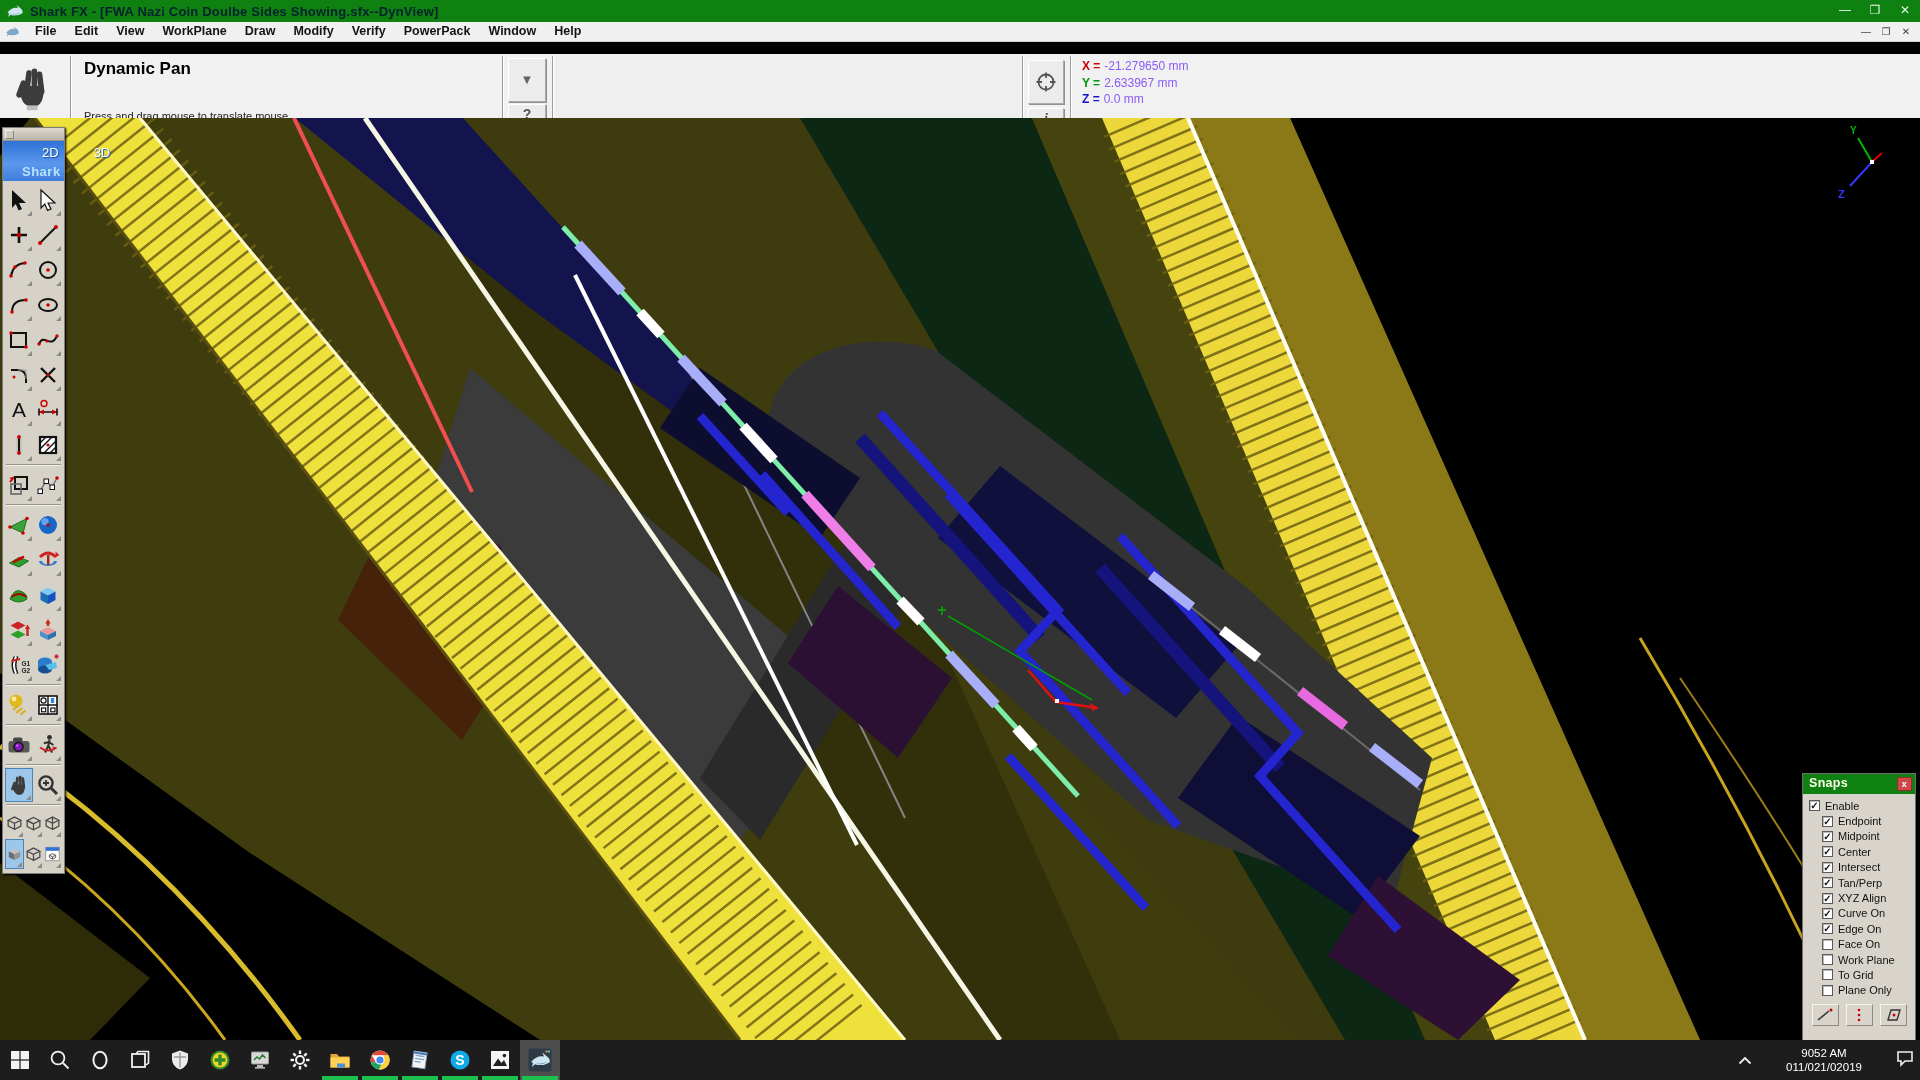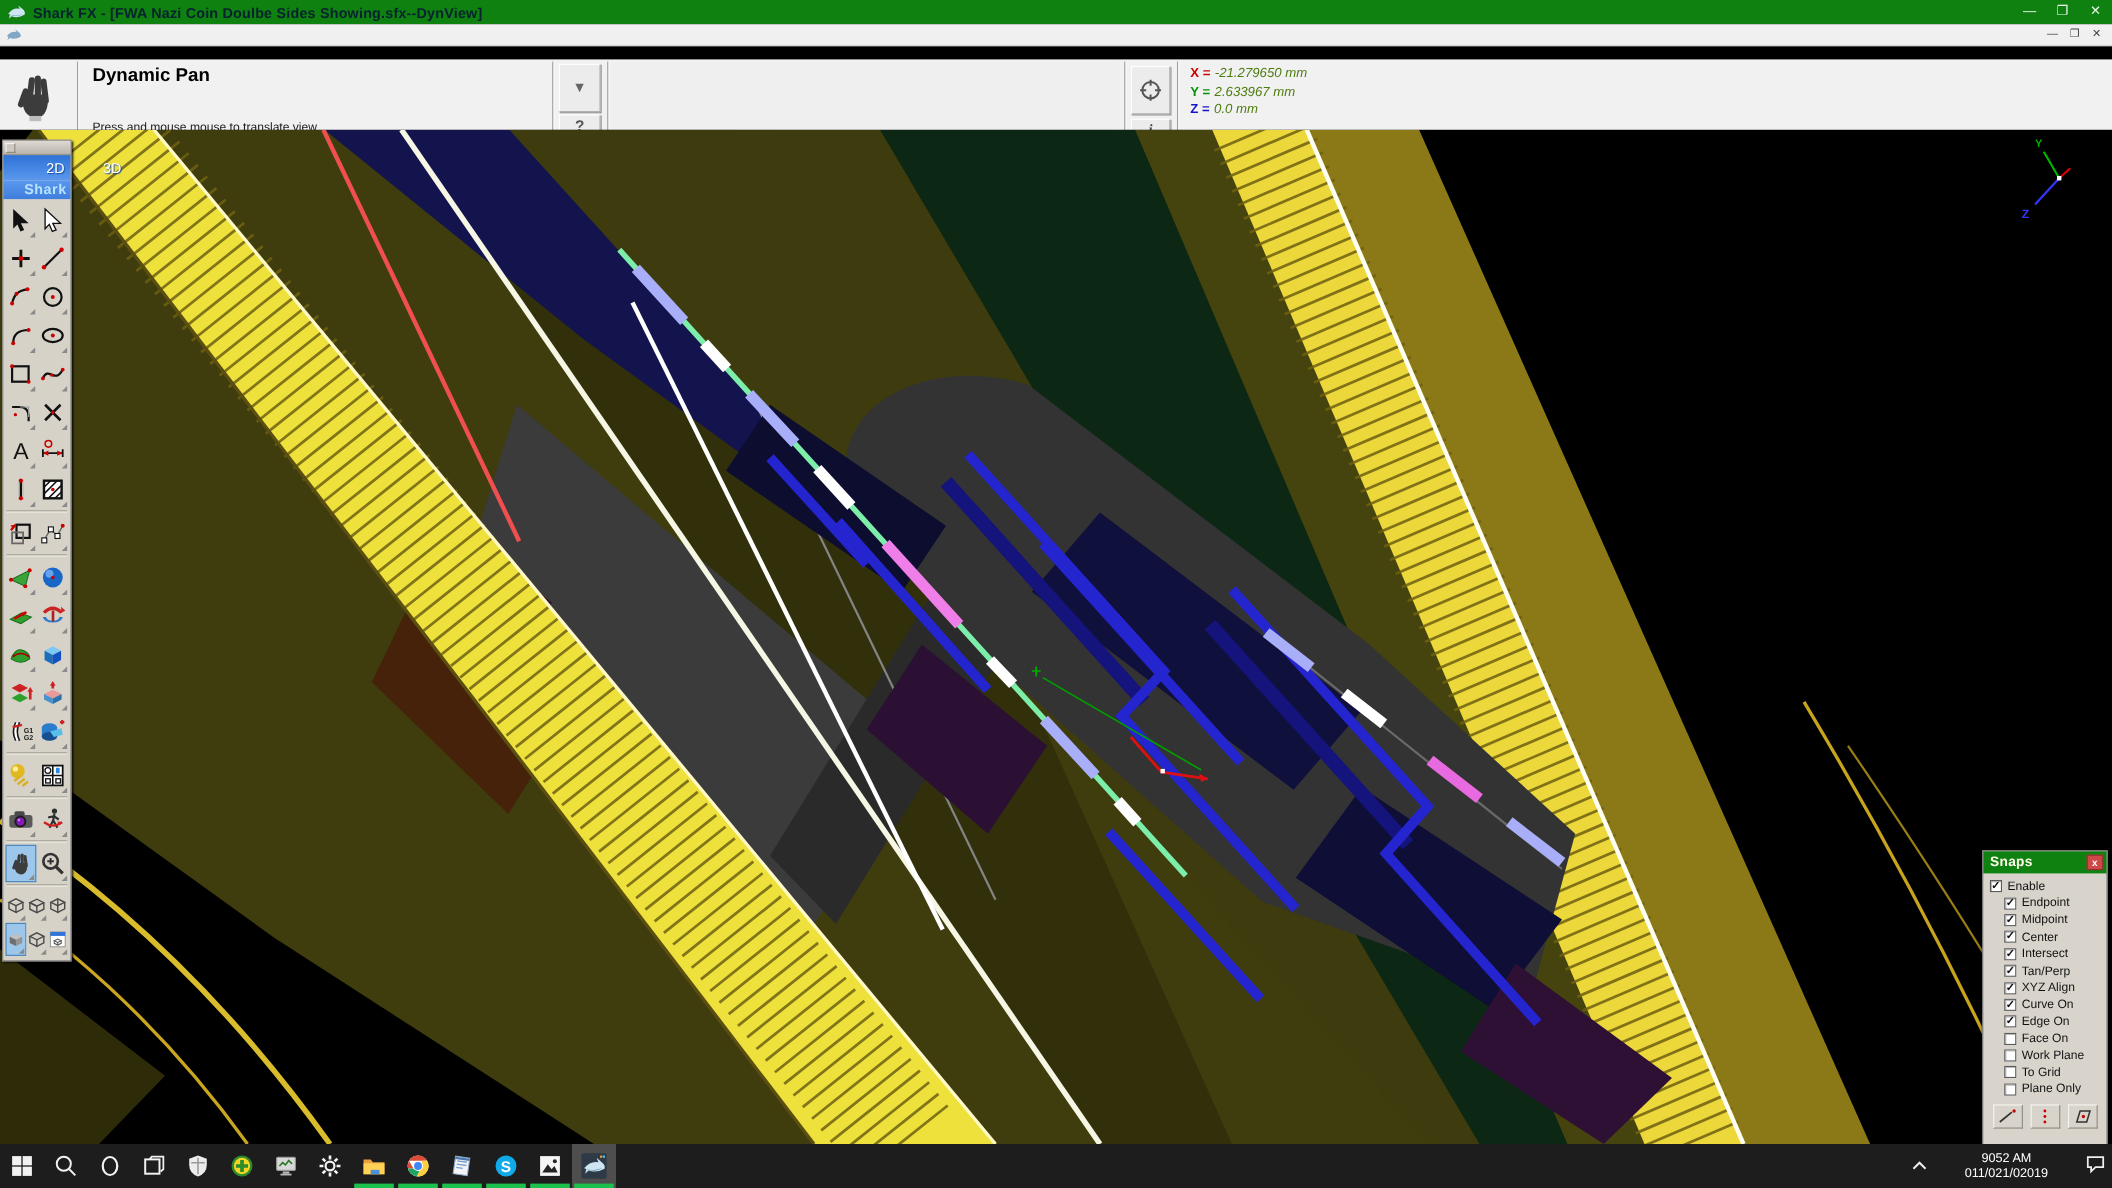--- a/index.html
+++ b/index.html
@@ -23,21 +23,21 @@
   .toolbar{position:absolute;left:0;top:42px;width:1920px;height:76px;background:#f1f1f1;border-bottom:1px solid #9f9f9f;margin-top:12px;}
   .vsep{position:absolute;top:2px;height:70px;width:2px;border-left:1px solid #9d9d9d;border-right:1px solid #fff;}
   .tb-hand{position:absolute;left:8px;top:4px;width:48px;height:58px;}
   .tooltitle{position:absolute;left:84px;top:5px;font-size:17px;font-weight:bold;color:#000;}
   .toolhint{position:absolute;left:84px;top:56px;font-size:11px;color:#222;}
   .tb-btn{position:absolute;background:#ececec;border:1px solid #aaa;border-top-color:#fff;border-left-color:#fff;box-shadow:1px 1px 0 #909090;text-align:center;color:#666;}
   .msgarea{position:absolute;left:556px;top:2px;width:462px;height:70px;background:#efefef;}
   .coords{position:absolute;left:1082px;top:4px;font-size:12px;line-height:16.5px;white-space:nowrap;}
   .coords b{font-weight:bold;}
   .cx{color:#cc0000;} .cy{color:#00940a;} .cz{color:#1414cc;}
-  .cv{color:#4d7c0f;font-weight:normal;padding-left:4px;font-style:italic;}
+  .cv{color:#8b5cf6;font-weight:normal;padding-left:4px;}
 
   
   .viewport{position:absolute;left:0;top:118px;width:1920px;height:922px;background:#000;overflow:hidden;}
   .scene{position:absolute;left:0;top:0;}
 
   
   .palette{position:absolute;left:2px;top:9px;width:63px;background:#d6d2c8;border:1px solid #7d7d7d;box-shadow:1px 1px 2px #000;}
   .pal-title{height:13px;background:linear-gradient(#dedad2,#b9b5ad);border-bottom:1px solid #969288;position:relative;}
   .pal-title .sq{position:absolute;left:2px;top:2px;width:9px;height:9px;background:#cdc9c0;border:1px solid #8a867c;border-top-color:#f4f2ee;border-left-color:#f4f2ee;}
   .pal-tabs{height:23px;background:linear-gradient(#2e72d6,#5b98ee);display:flex;align-items:center;justify-content:space-around;padding:0 4px;}
@@ -89,41 +89,53 @@
       <div class="wctrl">—</div>
       <div class="wctrl">❐</div>
       <div class="wctrl">✕</div>
     </div>
   </div>
 
   <div class="menubar">
     <svg class="childicon" viewBox="0 0 24 20">
         <path d="M2 12 Q8 4 16 6 L14 2 L19 6 Q23 9 22 13 Q14 18 6 15 L3 18 L4 13 Z" fill="#7fa8c8"></path>
       </svg>
+    <div id="menu-items" style="display:flex;">
+        <div class="menuitem">File</div>
+        <div class="menuitem">Edit</div>
+        <div class="menuitem">View</div>
+        <div class="menuitem">WorkPlane</div>
+        <div class="menuitem">Draw</div>
+        <div class="menuitem">Modify</div>
+        <div class="menuitem">Verify</div>
+        <div class="menuitem">PowerPack</div>
+        <div class="menuitem">Window</div>
+        <div class="menuitem">Help</div>
+      </div>
     <div class="mctrls">
       <div class="mctrl">—</div>
       <div class="mctrl">❐</div>
       <div class="mctrl">✕</div>
     </div>
   </div>
 
   <div class="toolbar">
     <svg class="tb-hand" viewBox="0 0 24 24">
       <g fill="#3c3c3c">
         <rect x="5.2" y="8.5" width="2.8" height="9" rx="1.4" transform="rotate(20 6.6 13)"></rect>
         <rect x="8.6" y="3.6" width="2.8" height="12" rx="1.4" transform="rotate(7 10 9)"></rect>
         <rect x="11.8" y="2.8" width="2.8" height="13" rx="1.4"></rect>
         <rect x="14.9" y="4.2" width="2.8" height="11.5" rx="1.4" transform="rotate(-7 16.3 10)"></rect>
         <path d="M6.4 13.5 Q5.8 21 12 22 Q17.4 22 17.8 14.5 L17.8 11.5 L6.4 11.5 Z"></path>
       </g>
       <rect x="9.4" y="21.2" width="5.4" height="2.4" fill="#bdbdbd"></rect>
     </svg>
     <div class="vsep" style="left:70px;"></div>
     <div class="tooltitle">Dynamic Pan</div>
-    <div class="toolhint">Press and mouse mouse to translate view</div>
+    <div class="toolhint">Press and drag mouse to translate mouse</div>
     <div class="vsep" style="left:502px;"></div>
     <div class="tb-btn" style="left:508px;top:4px;width:38px;height:44px;font-size:13px;line-height:42px;">▼</div>
     <div class="tb-btn" style="left:508px;top:50px;width:38px;height:21px;font-size:14px;line-height:19px;font-weight:bold;color:#555;">?</div>
     <div class="vsep" style="left:552px;"></div>
     <div class="msgarea"></div>
     <div class="vsep" style="left:1022px;"></div>
     <div class="tb-btn" style="left:1028px;top:6px;width:36px;height:44px;">
       <svg viewBox="0 0 24 24" width="24" height="24" style="margin-top:9px;">
           <circle cx="12" cy="12" r="7.5" fill="none" stroke="#555" stroke-width="1.8"></circle>
           <path d="M12 2.5 V8 M12 16 V21.5 M2.5 12 H8 M16 12 H21.5" stroke="#555" stroke-width="1.8"></path>

